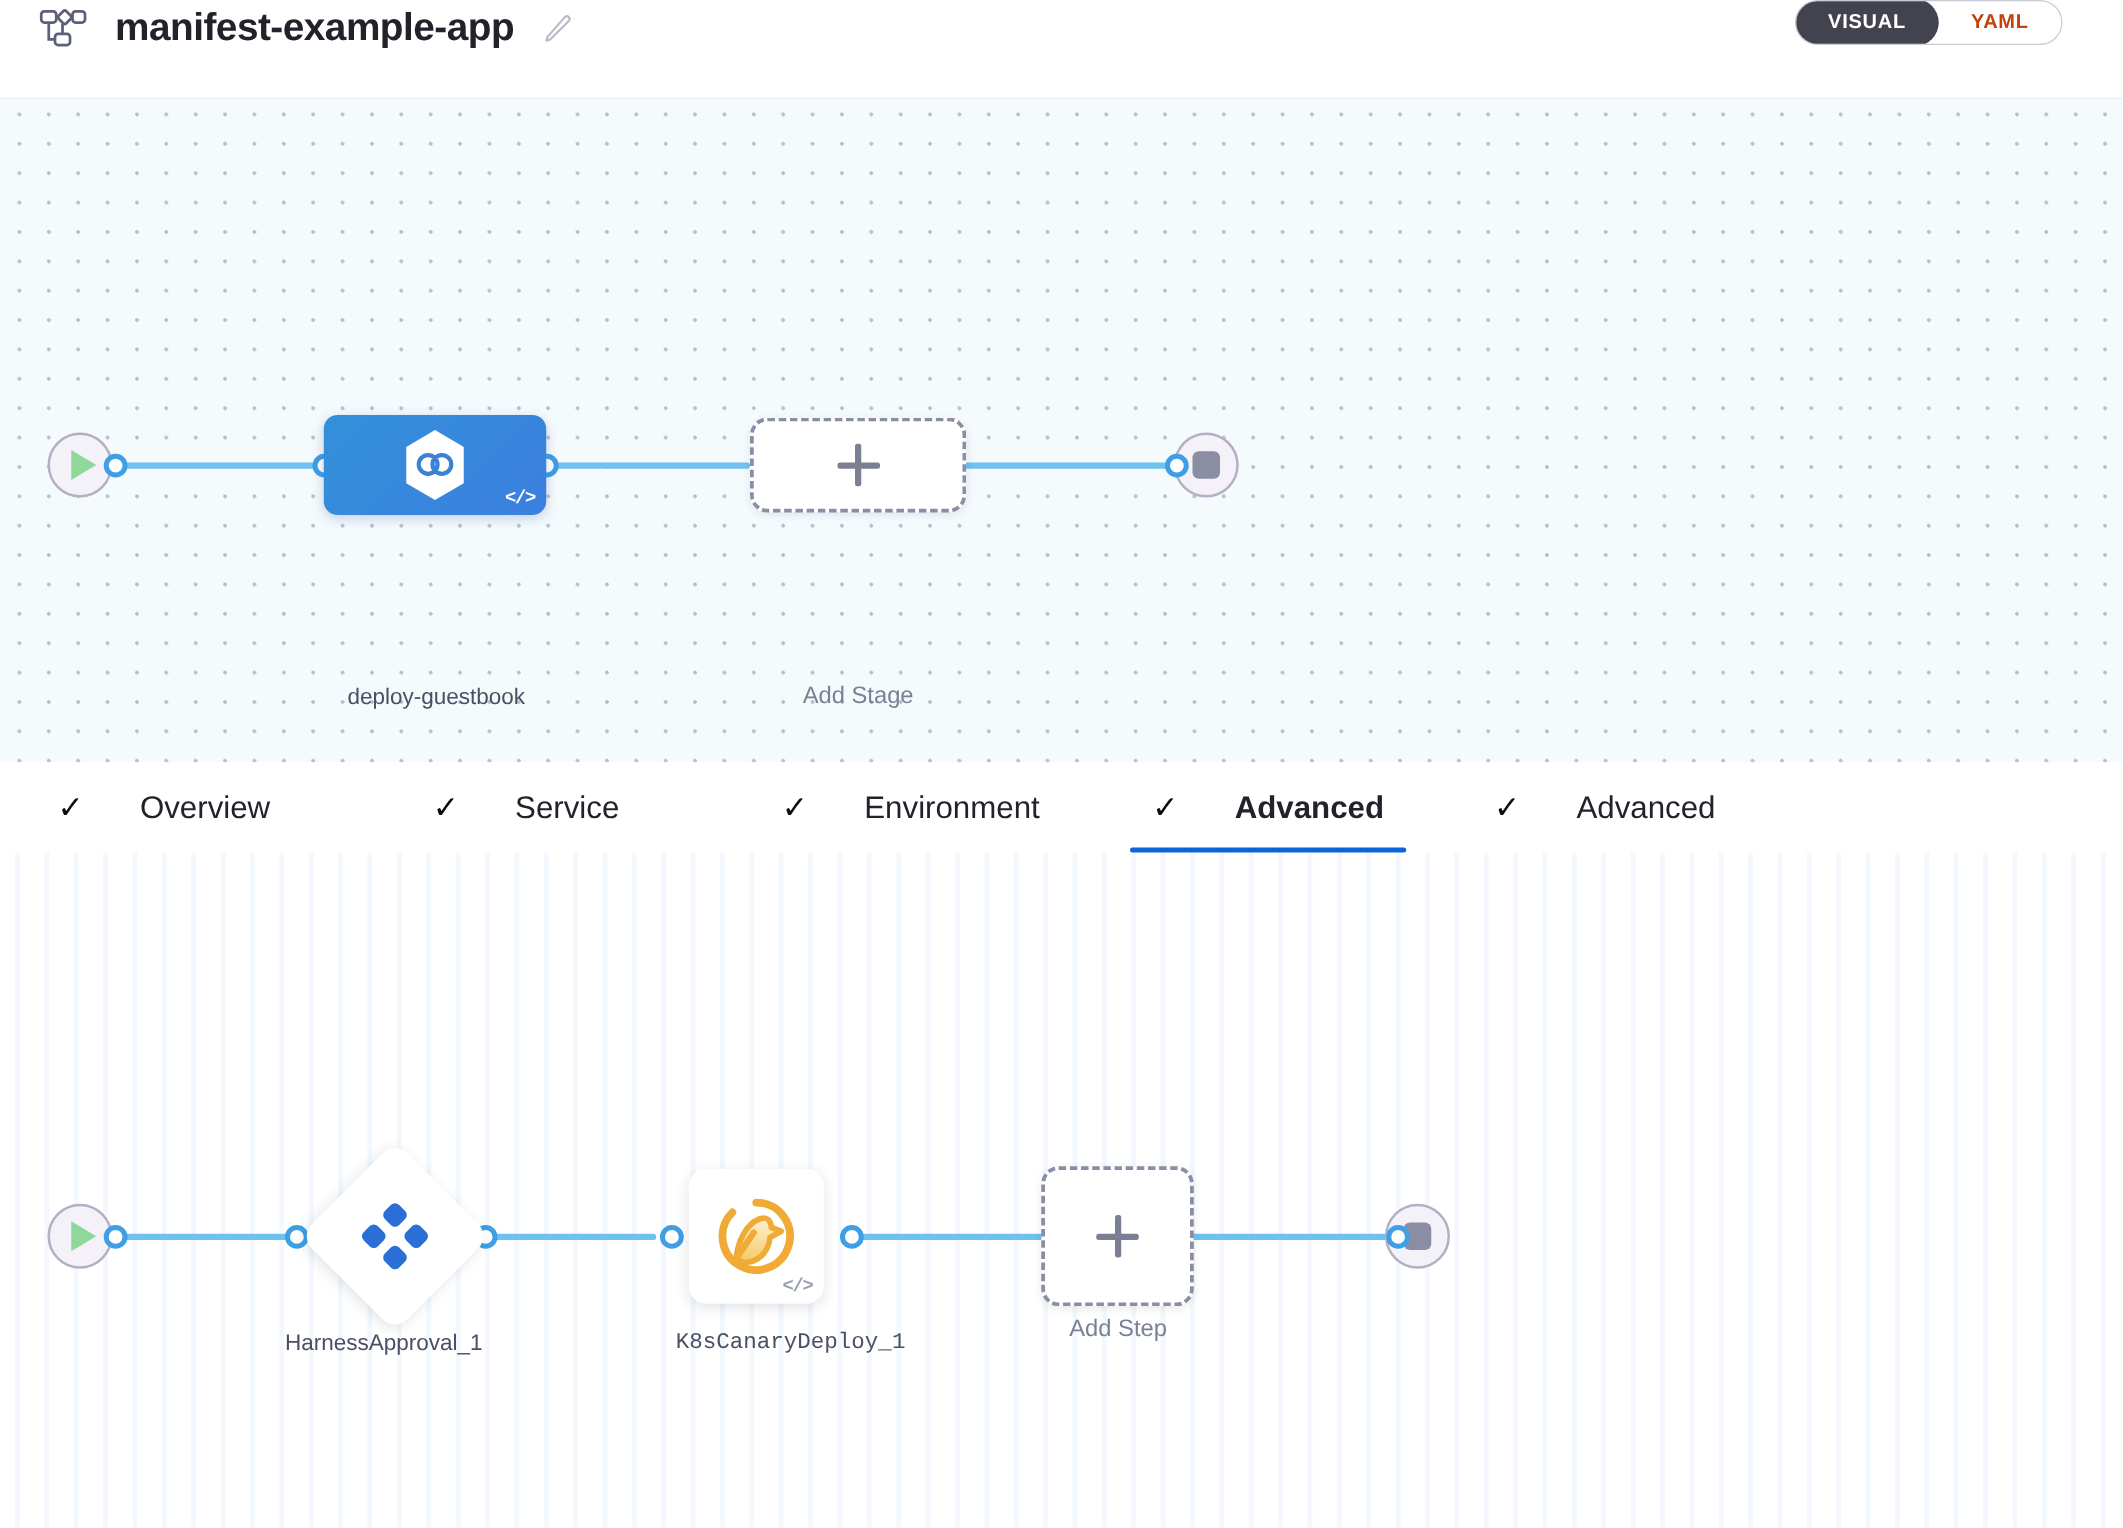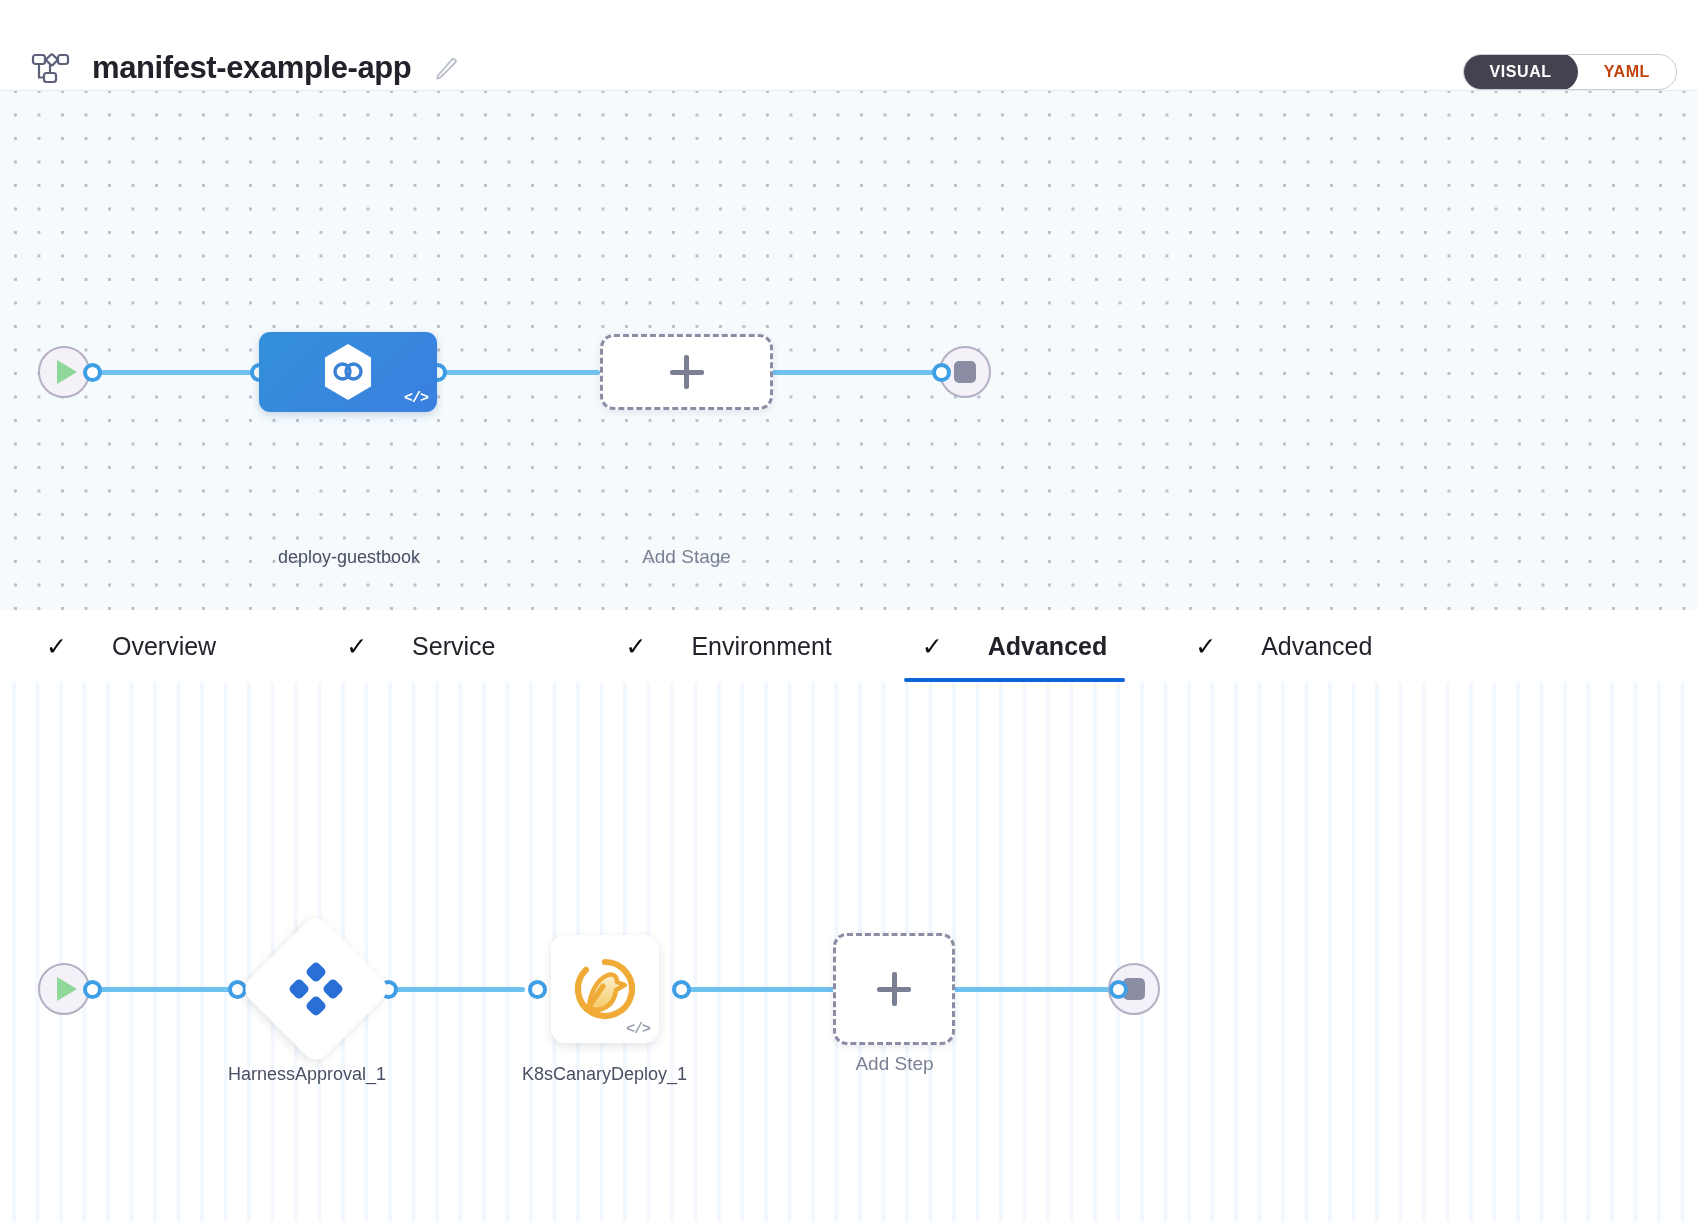--- a/index.html
+++ b/index.html
@@ -15,26 +15,26 @@
   .app {
     position: relative;
     width: 1698px;
     height: 1222px;
     background: #ffffff;
   }
 
   
   .header {
     position: absolute;
-    left: 0; top: 12px;
+    left: 0; top: 0;
     width: 1698px; height: 79px;
     background: #ffffff;
     border-bottom: 1px solid #e8eaee;
     display: flex;
-    align-items: flex-end;
+    align-items: flex-start;
     z-index: 30;
   }
   .header-left {
     display: flex;
     align-items: center;
     gap: 0px;
     padding-left: 28px;
   }
   .pipeline-icon {
     width: 44px; height: 44px;
@@ -51,21 +51,21 @@
   }
   .edit-icon {
     width: 34px; height: 34px;
     margin-left: 18px;
     display: flex; align-items: center; justify-content: center;
     cursor: pointer;
   }
 
   .header-right {
     margin-left: auto;
-    padding-right: 21px;
+    padding-right: 48px;
     display: flex;
     align-items: center;
   }
   .mode-toggle {
     display: flex;
     align-items: center;
     background: #ffffff;
     border: 1px solid #c9ccd6;
     border-radius: 22px;
     height: 36px;
@@ -437,21 +437,21 @@
         </defs>
         <path d="M36 9 a27 27 0 1 1 -19.1 7.9" fill="none" stroke="#efab36" stroke-width="6.2" stroke-linecap="round"></path>
         <path d="M20 54 C21 40 28 26 39 22 C45 20 48 24 48 29 L56 32 L47 37
                  C46 46 41 53 33 56 C28 57.5 23 56.5 20 54 Z" fill="url(#birdg)" stroke="#efab36" stroke-width="4.5" stroke-linejoin="round"></path>
         <path d="M20 54 L34 33" fill="none" stroke="#efab36" stroke-width="5" stroke-linecap="round"></path>
       </svg>
       <div class="code-badge dark">&lt;/&gt;</div>
     </div>
     <div class="port" style="left:528px; top:298px;"></div>
     <div class="port" style="left:672px; top:298px;"></div>
-    <div class="node-label" style="left:502px; top:372px; width:205px;">K8sCanaryDeploy_1</div>
+    <div class="node-label" style="left:530px; top:372px; width:205px;font-family:Liberation Mono, monospace;">K8sCanaryDeploy_1</div>
 
     <div class="add-node" style="left:833px; top:251px; width:122px; height:112px;">
       <div class="plus-h"></div>
       <div class="plus-v"></div>
     </div>
     <div class="add-label" style="left:773px; top:371px; width:243px;">Add Step</div>
 
     <div class="terminal" style="left:1108px; top:281px;">
       <div class="stop-sq"></div>
     </div>

